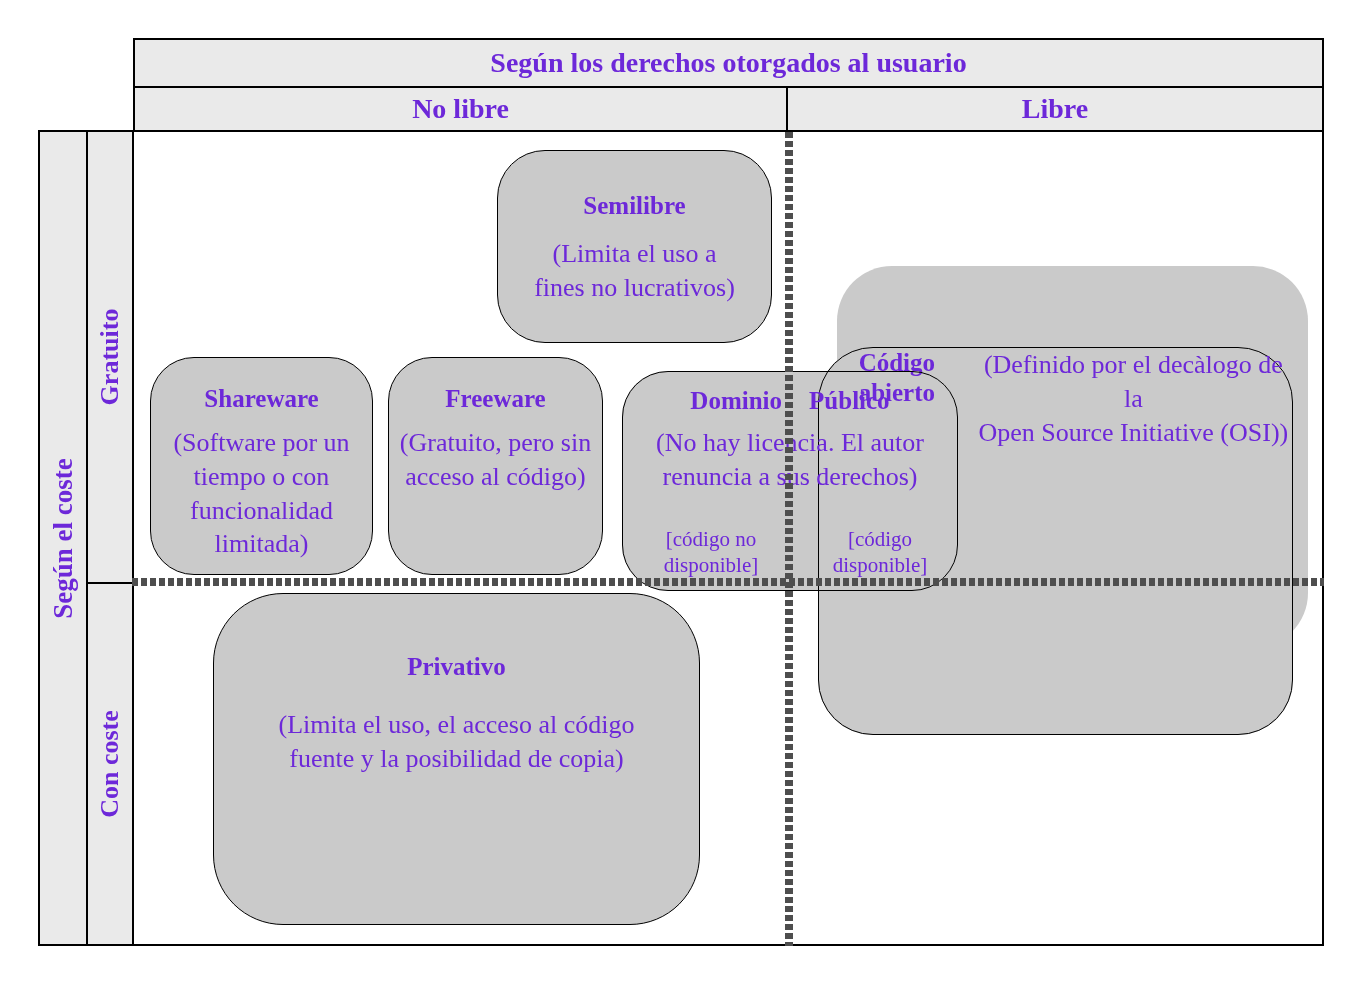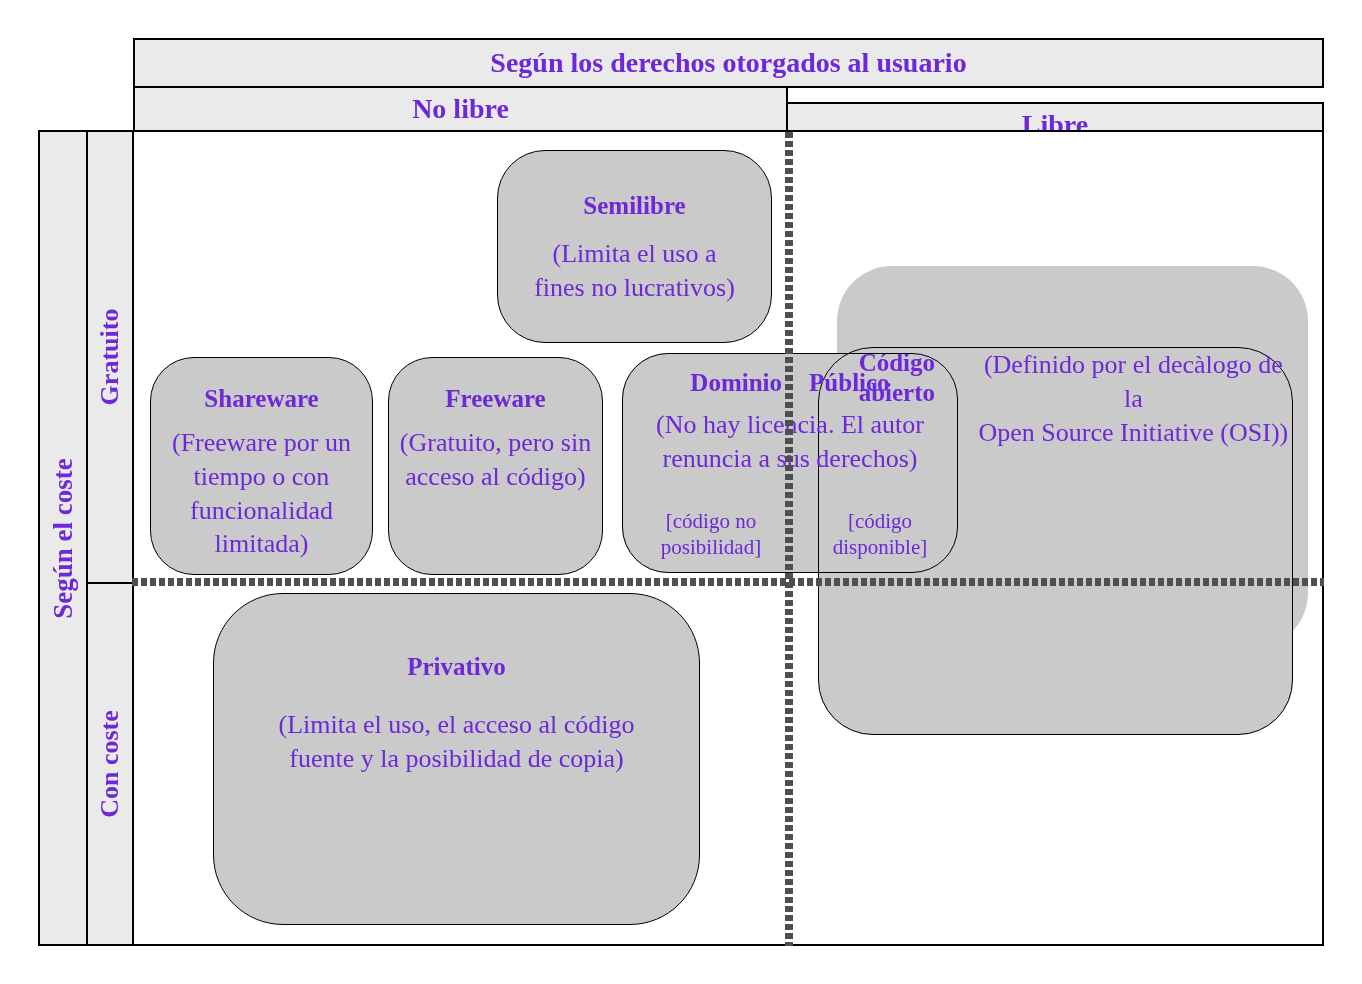--- a/index.html
+++ b/index.html
@@ -35,21 +35,21 @@
   .note{font-size:21px;line-height:1.25;white-space:pre-line;position:absolute;text-align:center;}
   
   .semilibre{left:497px;top:150px;width:275px;height:193px;border-radius:48px;padding-top:40px;}
   .semilibre .desc{margin-top:16px;}
   .shareware{left:150px;top:357px;width:223px;height:218px;border-radius:44px;padding-top:26px;}
   .shareware .desc{margin-top:12px;}
   .freeware{left:388px;top:357px;width:215px;height:218px;border-radius:44px;padding-top:26px;}
   .freeware .desc{margin-top:12px;}
   .privativo{left:213px;top:593px;width:487px;height:332px;border-radius:70px;padding-top:58px;}
   .privativo .desc{margin-top:26px;}
-  .dominio-geo{left:622px;top:353px;width:336px;height:220px;border-radius:46px;}
+  .dominio-geo{left:622px;top:371px;width:336px;height:220px;border-radius:46px;}
   .softlibre-geo{left:837px;top:266px;width:471px;height:382px;border-radius:55px;}
   .codabierto-geo{left:818px;top:347px;width:475px;height:388px;border-radius:55px;}
   .softlibre-outline{padding-top:12px;}
   .softlibre-outline .desc{margin-top:2px;}
   .codabierto-outline{display:flex;flex-direction:row;justify-content:flex-end;padding-bottom:8px;}
   .dominio-outline{padding-top:14px;}
   .dominio-title-row{display:flex;justify-content:center;column-gap:27px;}
   .dominio-outline .desc{margin-top:10px;}
   .note-left{left:6px;bottom:12px;width:164px;}
   .note-right{right:10px;bottom:12px;width:134px;}
@@ -64,21 +64,21 @@
   }
 </style>
 </head>
 <body>
 
 <div class="canvas">
 
   <div class="cell cell-h" style="left:133px;top:38px;width:1191px;height:50px;">Según los derechos otorgados al usuario</div>
 
   <div class="cell cell-h" style="left:133px;top:86px;width:655px;height:46px;">No libre</div>
-  <div class="cell cell-h" style="left:786px;top:102px;width:538px;height:46px;">Libre</div>
+  <div class="cell cell-h" style="left:786px;top:86px;width:538px;height:46px;">Libre</div>
 
   <div class="cell side-label axis-label" style="left:38px;top:130px;width:50px;height:816px;">
     <span>Según el coste</span>
   </div>
   <div class="cell side-label row-label" style="left:86px;top:130px;width:48px;height:454px;">
     <span>Gratuito</span>
   </div>
   <div class="cell side-label row-label" style="left:86px;top:582px;width:48px;height:364px;">
     <span>Con coste</span>
   </div>
@@ -90,21 +90,21 @@
   <div class="fill codabierto-geo"></div>
 
   <div class="box semilibre">
     <div class="title">Semilibre</div>
     <div class="desc">(Limita el uso a
 fines no lucrativos)</div>
   </div>
 
   <div class="box shareware">
     <div class="title">Shareware</div>
-    <div class="desc">(Freeware por un
+    <div class="desc">(Software por un
 tiempo o con
 funcionalidad
 limitada)</div>
   </div>
 
   <div class="box freeware">
     <div class="title">Freeware</div>
     <div class="desc">(Gratuito, pero sin
 acceso al código)</div>
   </div>
@@ -123,21 +123,21 @@
   </div>
 
   <div class="outline dominio-geo dominio-outline">
     <div class="dominio-title-row">
       <span class="title">Dominio</span>
       <span class="title">Público</span>
     </div>
     <div class="desc">(No hay licencia. El autor
 renuncia a sus derechos)</div>
     <div class="note note-left">[código no
-posibilidad]</div>
+disponible]</div>
     <div class="note note-right">[código
 disponible]</div>
   </div>
 
   <div class="dot-v"></div>
   <div class="dot-h"></div>
 
 </div>
 
 </body></html>

